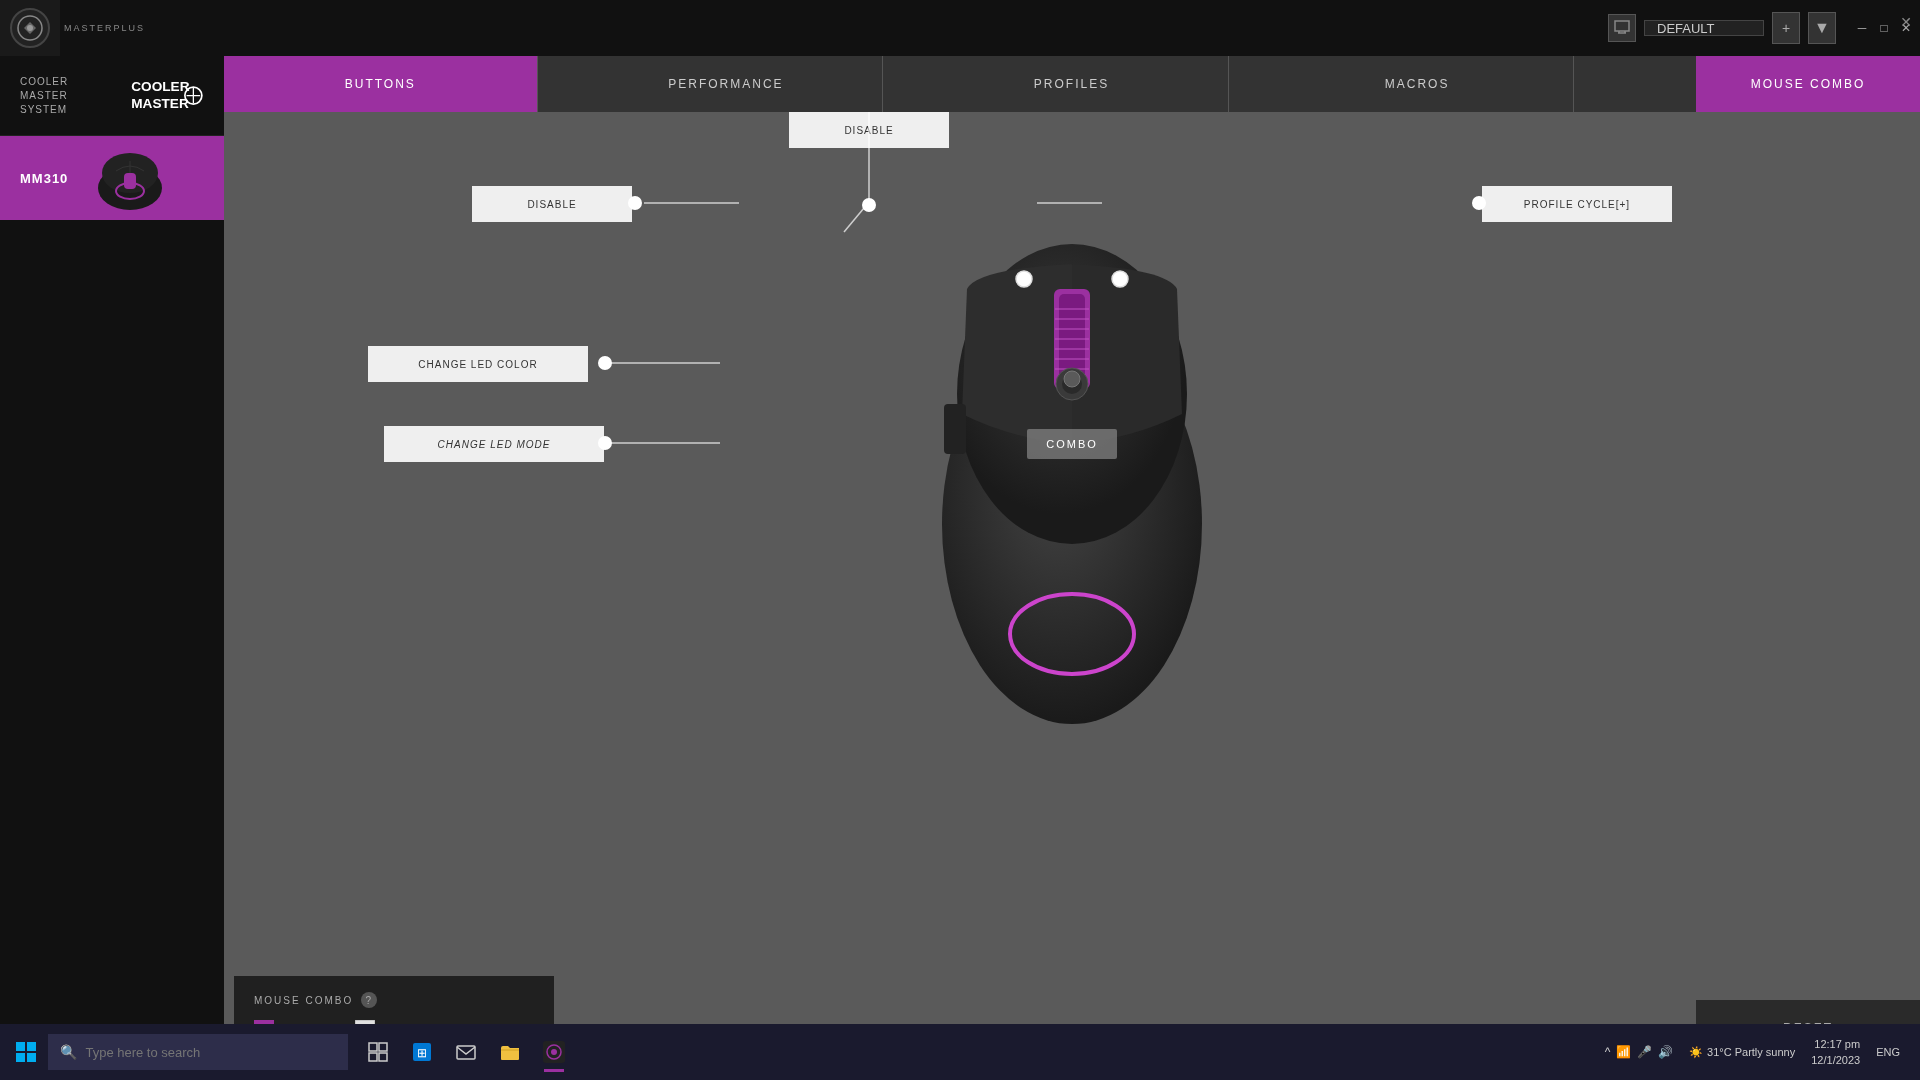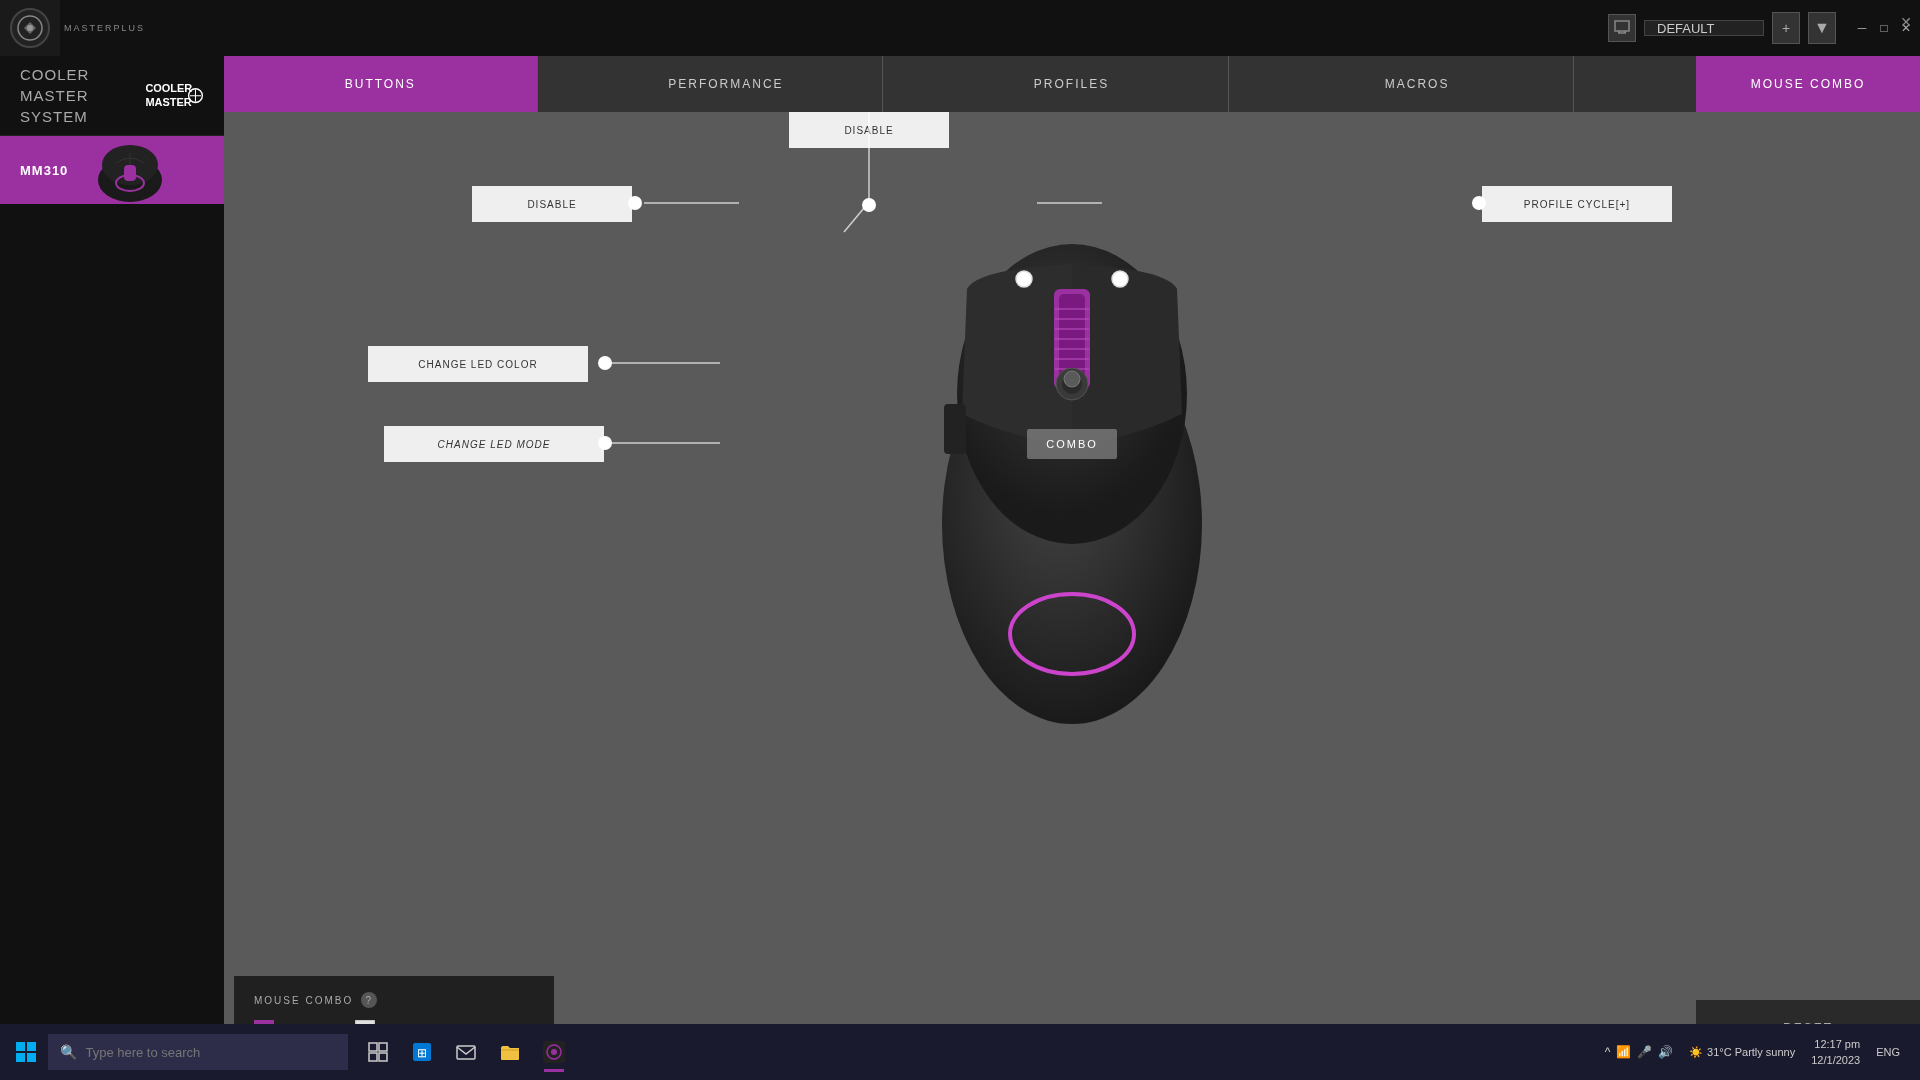--- a/index.html
+++ b/index.html
@@ -120,35 +120,35 @@
     }
     #brand-area {
       display: flex;
       align-items: center;
       padding: 16px 20px;
       border-bottom: 1px solid #222;
       height: 80px;
     }
     #brand-text {
       color: #aaa;
-      font-size: 15px;
+      font-size: 10px;
       letter-spacing: 1px;
       line-height: 1.4;
       margin-right: 12px;
     }
     #coolermaster-logo {
       width: 80px; height: 50px;
     }
     #device-item {
       background: #9b30a0;
       padding: 12px 20px;
       display: flex;
       align-items: center;
       gap: 12px;
-      height: 68px;
+      height: 84px;
     }
     #device-name {
       color: #fff;
       font-size: 13px;
       font-weight: bold;
       letter-spacing: 1px;
     }
 
     
     #main {

